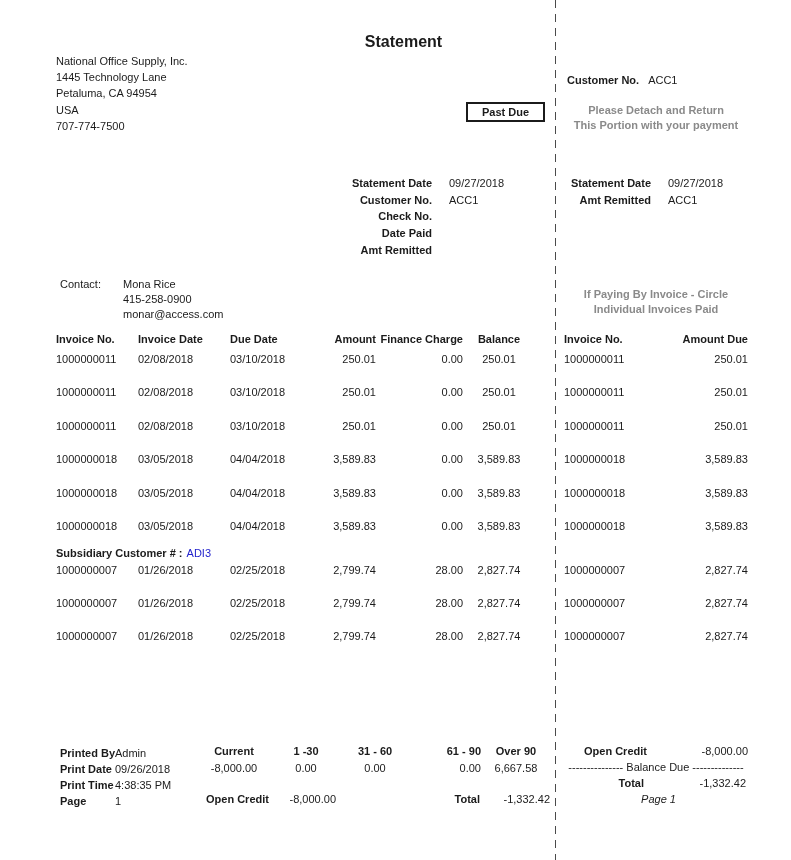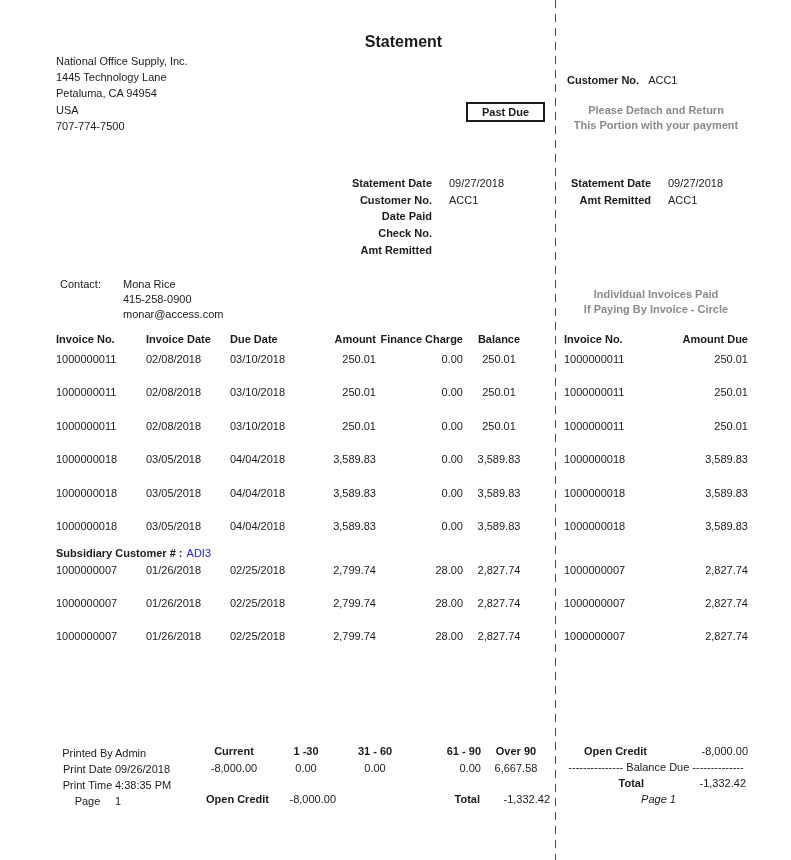--- a/index.html
+++ b/index.html
@@ -46,33 +46,33 @@
   .stub-info { left:548px; top:175px; }
   .stub-info .lbl { width:95px; }
 
   .contact { left:52px; top:277px; display:flex; line-height:15px; }
   .contact .clabel { width:63px; }
 
   .thead, .trow { position:absolute; left:0; width:774px; height:13px; }
   .thead { top:333px; font-weight:bold; }
   .cell { position:absolute; white-space:nowrap; line-height:13px; }
   .c0 { left:48px; }
-  .c1 { left:138px;text-align:right; }
+  .c1 { left:130px;text-align:right; }
   .c2 { left:208px;padding-left:14px; }
   .c3 { left:268px; width:100px; text-align:right; }
   .c4 { left:355px; width:100px; text-align:right; }
   .c5 { left:441px; width:100px; text-align:center; }
   .c6 { left:556px; }
   .c7 { left:640px; width:100px; text-align:right; }
 
   .subsid { left:48px; top:547px; font-weight:bold; }
   .subsid .code { color:#2323cc; font-weight:normal; margin-left:4px; }
 
   .f-left { left:52px; top:745px; line-height:16px; }
-  .f-left .lbl { display:inline-block; width:55px; font-weight:normal;text-align:center; }
+  .f-left .lbl { display:inline-block; width:55px; font-weight:bold; }
 
   .aging-col { position:absolute; top:745px; width:72px; text-align:center; }
   .aging-col .ah { font-weight:bold; height:16.5px; }
 
   .f-ocr { top:793px; left:0; width:791px; height:14px; }
   .f-ocr .oc-lbl { position:absolute; left:198px; font-weight:bold; }
   .f-ocr .oc-val { position:absolute; left:258px; width:70px; text-align:right; }
   .f-ocr .tot-lbl { position:absolute; left:402px; width:70px; text-align:right; font-weight:bold; }
   .f-ocr .tot-val { position:absolute; left:442px; width:100px; text-align:right; }
 
@@ -108,42 +108,42 @@
 
   <div class="abs note note-detach">
     <div>Please Detach and Return</div>
     <div>This Portion with your payment</div>
   </div>
 
 
   <div class="abs info-rows mid-info">
     <div><span class="lbl">Statement Date</span><span class="val">09/27/2018</span></div>
     <div><span class="lbl">Customer No.</span><span class="val">ACC1</span></div>
+    <div><span class="lbl">Check No.</span><span class="val"></span></div>
     <div><span class="lbl">Date Paid</span><span class="val"></span></div>
-    <div><span class="lbl">Check No.</span><span class="val"></span></div>
     <div><span class="lbl">Amt Remitted</span><span class="val"></span></div>
   </div>
 
   <div class="abs info-rows stub-info">
     <div><span class="lbl">Statement Date</span><span class="val">09/27/2018</span></div>
     <div><span class="lbl">Amt Remitted</span><span class="val">ACC1</span></div>
   </div>
 
   <div class="abs contact">
     <div class="clabel">Contact:</div>
     <div>
       <div>Mona Rice</div>
       <div>415-258-0900</div>
       <div>monar@access.com</div>
     </div>
   </div>
 
   <div class="abs note note-paying">
+    <div>If Paying By Invoice - Circle</div>
     <div>Individual Invoices Paid</div>
-    <div>If Paying By Invoice - Circle</div>
   </div>
 
   <div class="thead">
     <span class="cell c0">Invoice No.</span>
     <span class="cell c1">Invoice Date</span>
     <span class="cell c2">Due Date</span>
     <span class="cell c3">Amount</span>
     <span class="cell c4">Finance Charge</span>
     <span class="cell c5">Balance</span>
     <span class="cell c6">Invoice No.</span>

